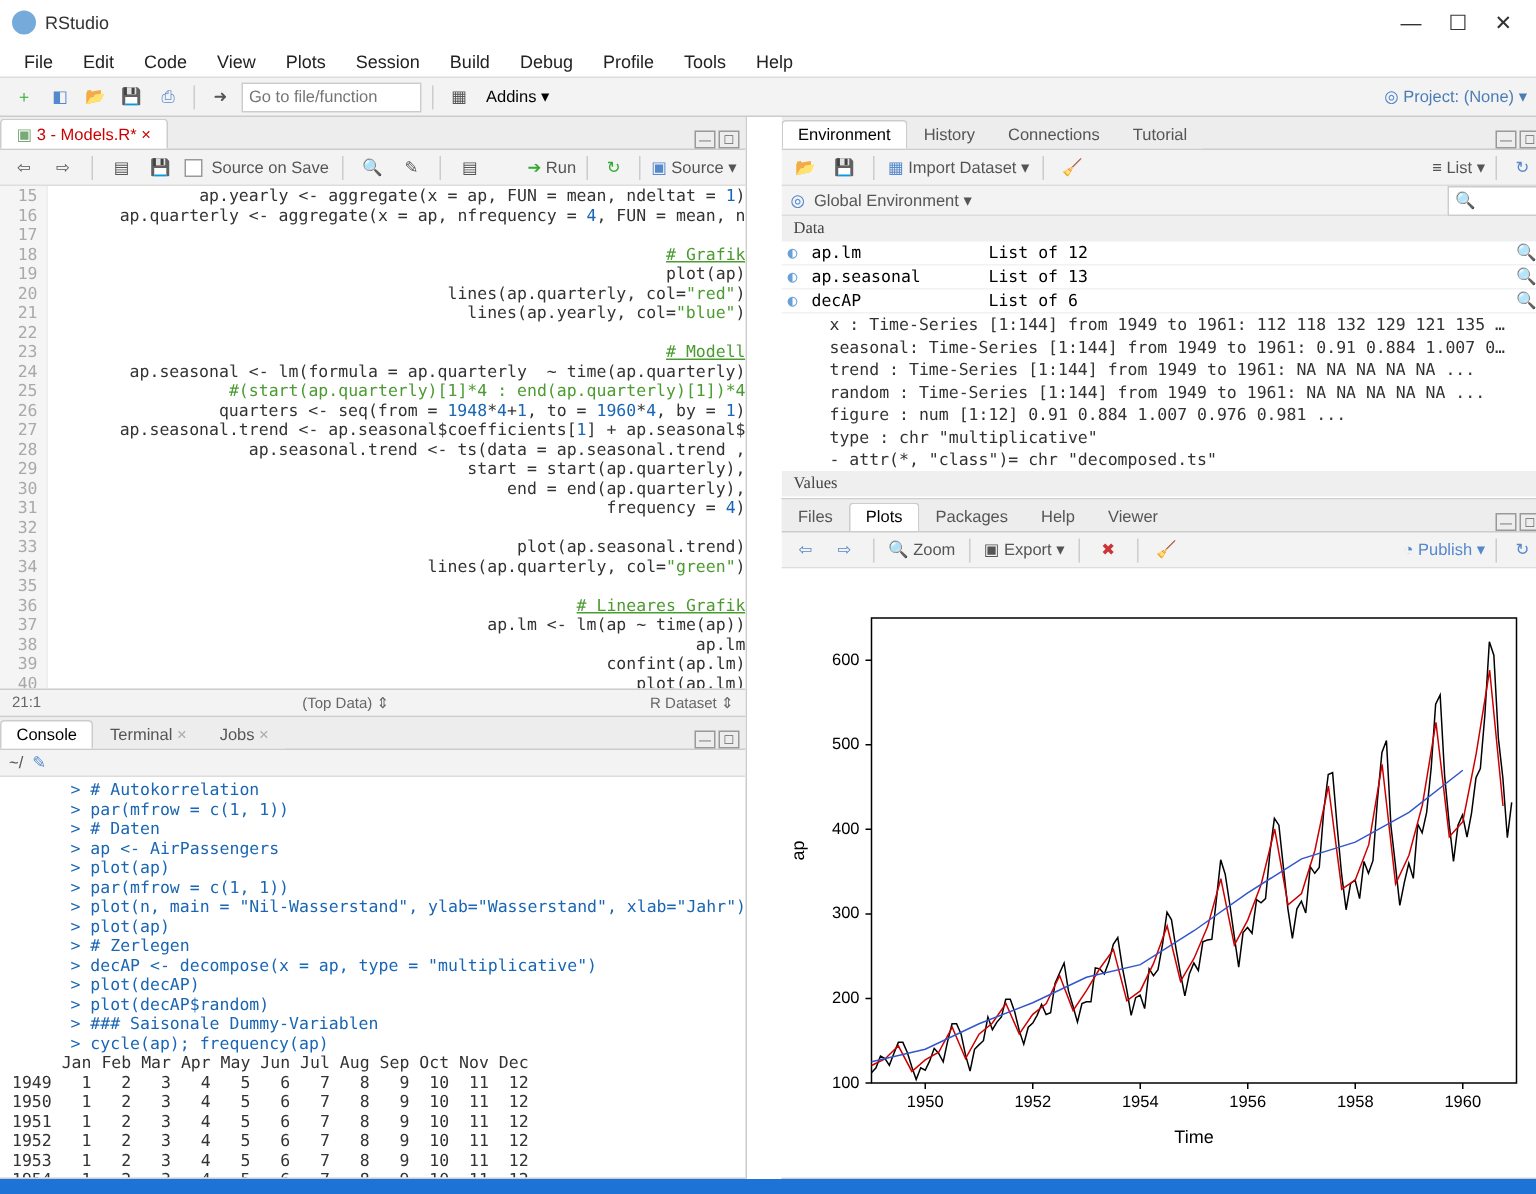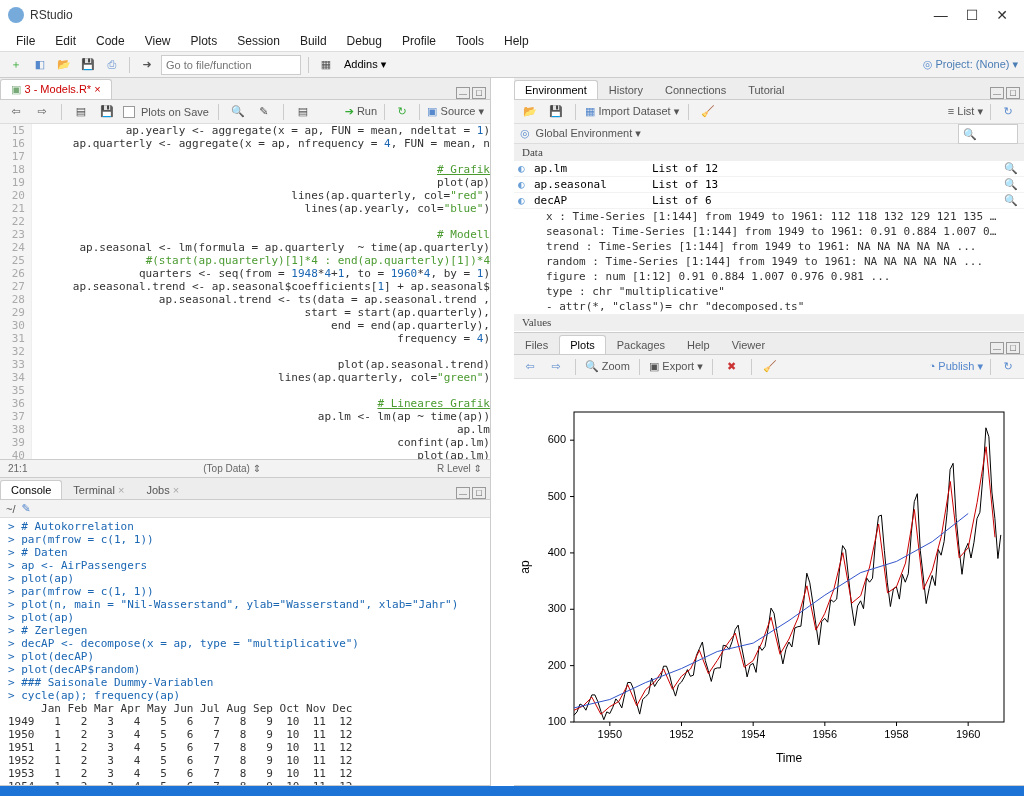--- a/index.html
+++ b/index.html
@@ -5,39 +5,39 @@
 * { box-sizing: border-box; margin: 0; padding: 0; }
 body { font-family: "Segoe UI", sans-serif; font-size: 11px; background: #fff; width: 1024px; height: 796px; overflow: hidden; position: relative; }
 .titlebar { height: 30px; display: flex; align-items: center; padding: 0 8px; background: #fff; }
 .titlebar .logo { width: 16px; height: 16px; border-radius: 50%; background: #75aadb; margin-right: 6px; }
 .titlebar .title { font-size: 12px; color: #333; }
 .winbtns { margin-left: auto; display: flex; gap: 18px; padding-right: 8px; font-size: 14px; color: #333; }
 .menubar { height: 22px; display: flex; align-items: center; padding: 0 8px; gap: 4px; background: #fff; border-bottom: 1px solid #ddd; }
 .menubar span { padding: 2px 8px; font-size: 12px; color: #222; }
 .toolbar { height: 26px; display: flex; align-items: center; padding: 2px 6px; gap: 4px; background: #f3f3f3; border-bottom: 1px solid #ccc; }
 .tb-btn { width: 20px; height: 20px; border: 1px solid transparent; display: inline-flex; align-items: center; justify-content: center; font-size: 11px; color: #555; }
-.tb-input { height: 20px; border: 1px solid #ccc; padding: 0 4px; font-size: 11px; color: #888; width: 140px; background:#fff; }
+.tb-input { height: 20px; border: 1px solid #ccc; padding: 0 4px; font-size: 11px; color: #888; width: 120px; background:#fff; }
 .content { display: flex; height: calc(796px - 30px - 22px - 26px - 10px); gap: 23px; }
 .leftcol { width: 498px; display: flex; flex-direction: column; border-right: 1px solid #ccc; }
 .rightcol { flex: 1; display: flex; flex-direction: column; }
 .pane { display: flex; flex-direction: column; border-bottom: 1px solid #ccc; overflow:hidden; }
 .tabbar { height: 22px; display: flex; align-items: flex-end; background: #ededed; border-bottom: 1px solid #ccc; position:relative; }
 .tab { padding: 3px 10px; font-size: 11px; color: #555; border: 1px solid transparent; border-bottom:none; background:#ededed; }
 .tab.active { background: #fff; border-color: #ccc; color: #000; border-radius:3px 3px 0 0; }
 .tab.red { color: #c00; }
 .panetoolbar { height: 24px; display: flex; align-items: center; padding: 2px 6px; gap: 6px; background: #f3f3f3; border-bottom: 1px solid #ddd; font-size:11px; color:#555; }
 .code-area { flex: 1; display: flex; overflow: hidden; font-family: "Lucida Console", monospace; font-size: 11px; line-height: 13px; background:#fff; }
 .gutter { width: 32px; background: #f5f5f5; color: #aaa; text-align: right; padding: 0 6px 0 0; border-right:1px solid #eee; }
 .codelines { flex:1; white-space: pre; padding-left: 6px; color: #333; overflow:hidden;text-align:right; }
 .c-com { color: #4b9b31; }
 .c-str { color: #4b9b31; }
 .c-num { color: #1a66b3; }
 .statusline { height: 18px; background:#f3f3f3; border-top:1px solid #ccc; display:flex; align-items:center; padding:0 8px; font-size:10px; color:#666; justify-content:space-between;}
 .console-body { flex:1; font-family:"Lucida Console", monospace; font-size:11px; line-height:13px; padding:2px 8px; white-space:pre; overflow:hidden; color:#333; }
-.cb-key { color:#1a66b3; }
+.cb-key { color:#1a66b3;margin-left:39px; }
 .env-body { flex:1; font-family:"Lucida Console", monospace; font-size:11px; line-height:15px; overflow:hidden; }
 .env-section { background:#efefef; padding:1px 8px; color:#444; font-family:"Segoe UI"; font-size:11px;}
 .env-row { display:flex; padding:0 4px; align-items:center; border-bottom:1px solid #f2f2f2;}
 .env-row .ico { width:14px; color:#6aa0d8; }
 .env-row .nm { width:120px; padding-left:2px;}
 .env-row .vl { flex:1; }
 .env-row .mag { width:16px; color:#bbb; }
 .env-line { padding:0 8px 0 32px; color:#333; }
 .plot-body { flex:1; background:#fff; display:flex; align-items:center; justify-content:center; position:relative; }
 svg { display:block; }
@@ -108,21 +108,21 @@
             <span>☐</span>
           </div>
       </div>
       <div class="panetoolbar">
         <span class="tb-btn">⇦</span>
         <span class="tb-btn">⇨</span>
         <div class="sep"></div>
         <span class="tb-btn">▤</span>
         <span class="tb-btn" style="color:#58c;">💾</span>
         <span class="chk"></span>
-        <span>Plots on Save</span>
+        <span>Source on Save</span>
         <div class="sep"></div>
         <span class="tb-btn">🔍</span>
         <span class="tb-btn">✎</span>
         <div class="sep"></div>
         <span class="tb-btn">▤</span>
         <div class="right-icons">
           <span><span style="color:#3a3">➔</span> <span>Run</span></span>
           <div class="sep"></div>
           <span class="tb-btn" style="color:#3a3">↻</span>
           <div class="sep"></div>
@@ -160,21 +160,21 @@
 42
 </div>
         <div class="codelines" id="codelines">ap.yearly &lt;- aggregate(x = ap, FUN = mean, ndeltat = <span class="c-num">1</span>)
 ap.quarterly &lt;- aggregate(x = ap, nfrequency = <span class="c-num">4</span>, FUN = mean, n
 
 <span class="c-com" style="text-decoration:underline"># Grafik</span>
 plot(ap)
 lines(ap.quarterly, col=<span class="c-str">"red"</span>)
 lines(ap.yearly, col=<span class="c-str">"blue"</span>)
 
-<span class="c-com" style=""># Modell</span>
+<span class="c-com" style="text-decoration:underline"># Modell</span>
 ap.seasonal &lt;- lm(formula = ap.quarterly  ~ time(ap.quarterly)
 <span class="c-com">#(start(ap.quarterly)[1]*4 : end(ap.quarterly)[1])*4</span>
 quarters &lt;- seq(from = <span class="c-num">1948</span>*<span class="c-num">4</span>+<span class="c-num">1</span>, to = <span class="c-num">1960</span>*<span class="c-num">4</span>, by = <span class="c-num">1</span>)
 ap.seasonal.trend &lt;- ap.seasonal$coefficients[<span class="c-num">1</span>] + ap.seasonal$
 ap.seasonal.trend &lt;- ts(data = ap.seasonal.trend ,
                     start = start(ap.quarterly),
                     end = end(ap.quarterly),
                     frequency = <span class="c-num">4</span>)
 
 plot(ap.seasonal.trend)
@@ -185,21 +185,21 @@
 ap.lm
 confint(ap.lm)
 plot(ap.lm)
 plot(ap)
 
 </div>
       </div>
       <div class="statusline">
         <span>21:1</span>
         <span>(Top Data) ⇕</span>
-        <span>R Level ⇕</span>
+        <span>R Dataset ⇕</span>
       </div>
     </div>
 
     <div class="pane" style="flex:1;">
       <div class="tabbar" id="console-tabs">
         <div class="tab active">Console</div>
           <div class="tab">Terminal <span style="color:#aaa">×</span></div>
           <div class="tab">Jobs <span style="color:#aaa">×</span></div>
           <div class="winicons">
             <span>—</span>

